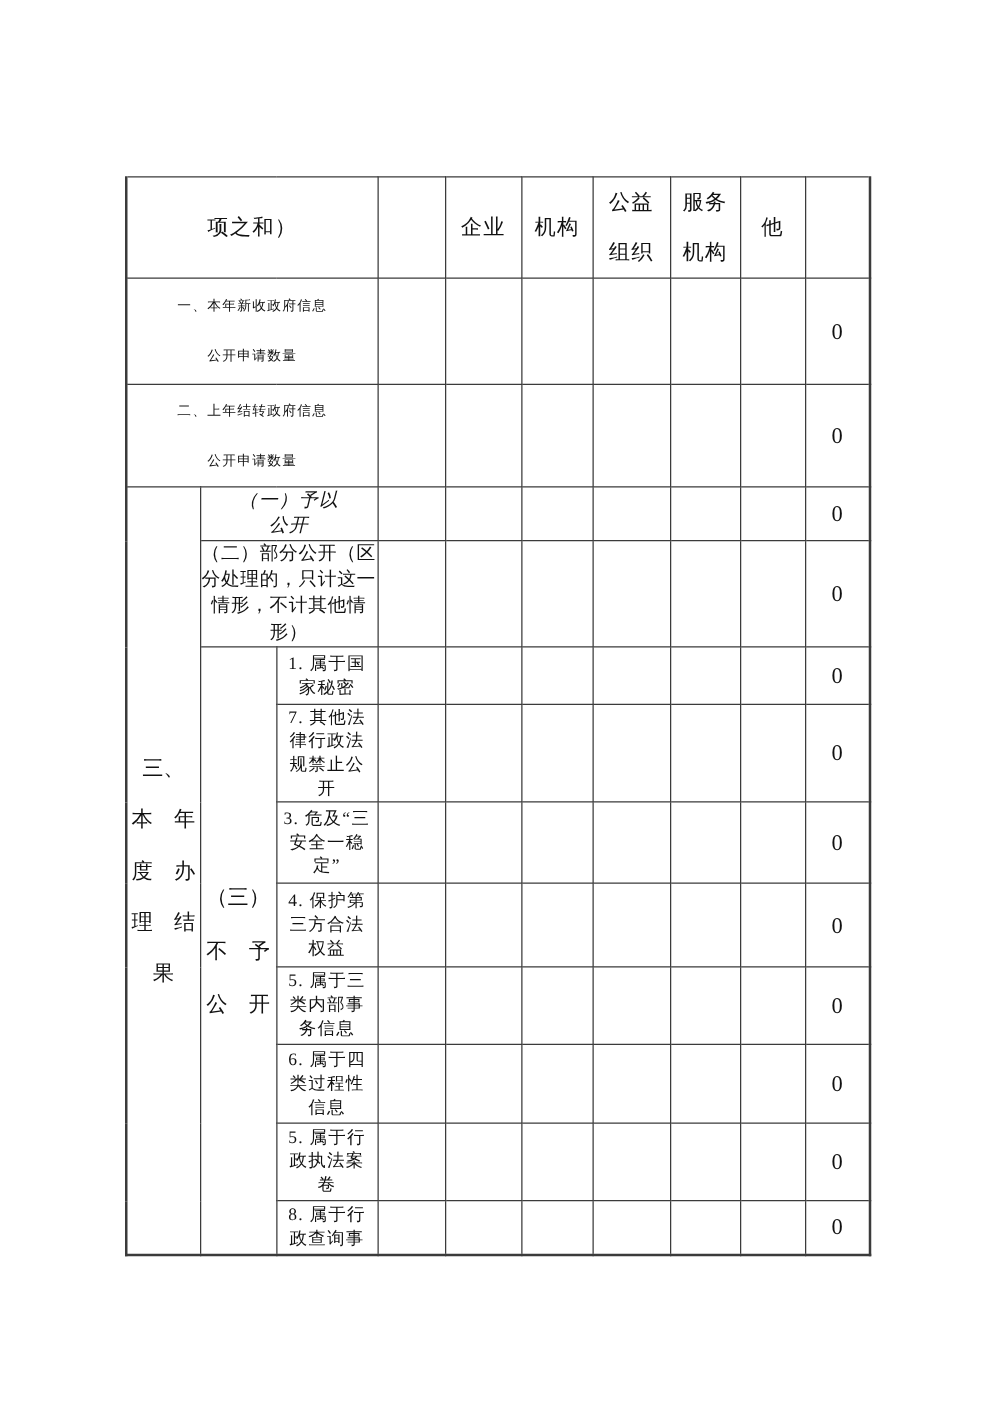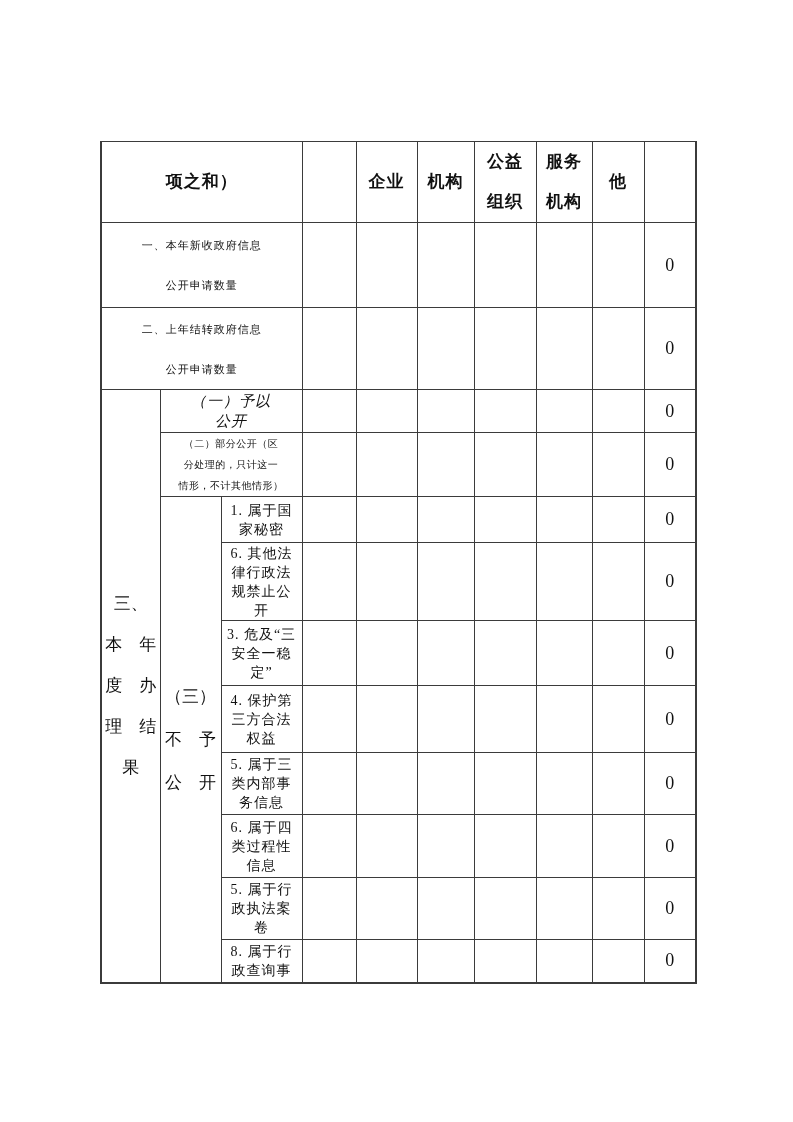--- a/index.html
+++ b/index.html
@@ -39,38 +39,37 @@
     text-align: center;
     vertical-align: middle;
     color: #111111;
   }
   
   td.hdr {
     vertical-align: top;
     font-size: 17px;
     line-height: 40px;
     letter-spacing: 1px;
-    font-weight: bold;
   }
   
   td.big {
     font-size: 11px;
     line-height: 40px;
     letter-spacing: 1px;
   }
   
   td.sub1 {
     font-size: 15px;
     line-height: 20px;
     letter-spacing: 1px;
     font-style: italic;
   }
   
   td.sub2 {
-    font-size: 10px;
+    font-size: 15px;
     line-height: 21px;
     letter-spacing: 0.5px;
     margin-top: 14px;
   }
   
   td.item {
     font-size: 14px;
     line-height: 19px;
     letter-spacing: 1px;
   }
@@ -188,21 +187,21 @@
         <td></td>
           <td></td>
           <td></td>
           <td></td>
           <td></td>
           <td></td>
         <td class="val">0</td>
       </tr>
 
       <tr style="height:78px">
-        <td class="item">6. 其他法
+        <td class="item">7. 其他法
 律行政法
 规禁止公
 开</td>
         <td></td>
           <td></td>
           <td></td>
           <td></td>
           <td></td>
           <td></td>
         <td class="val">0</td>

